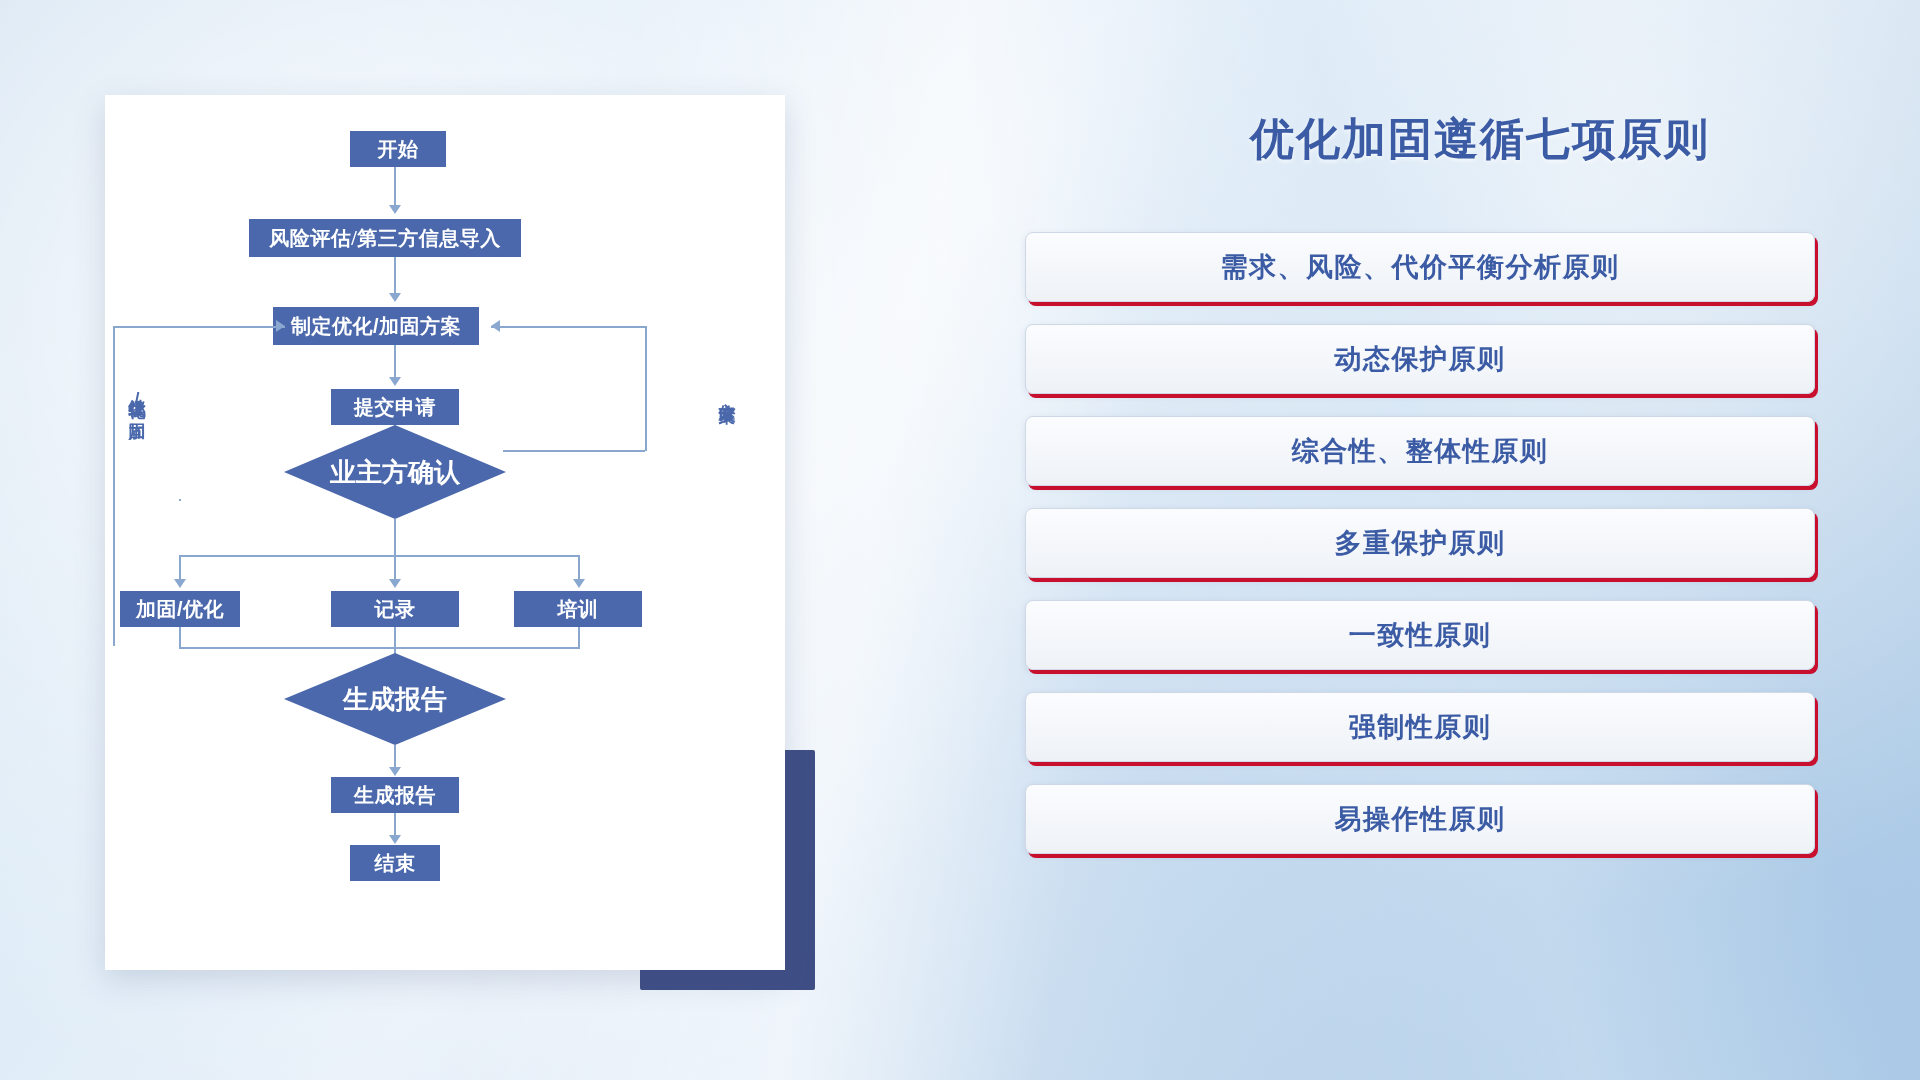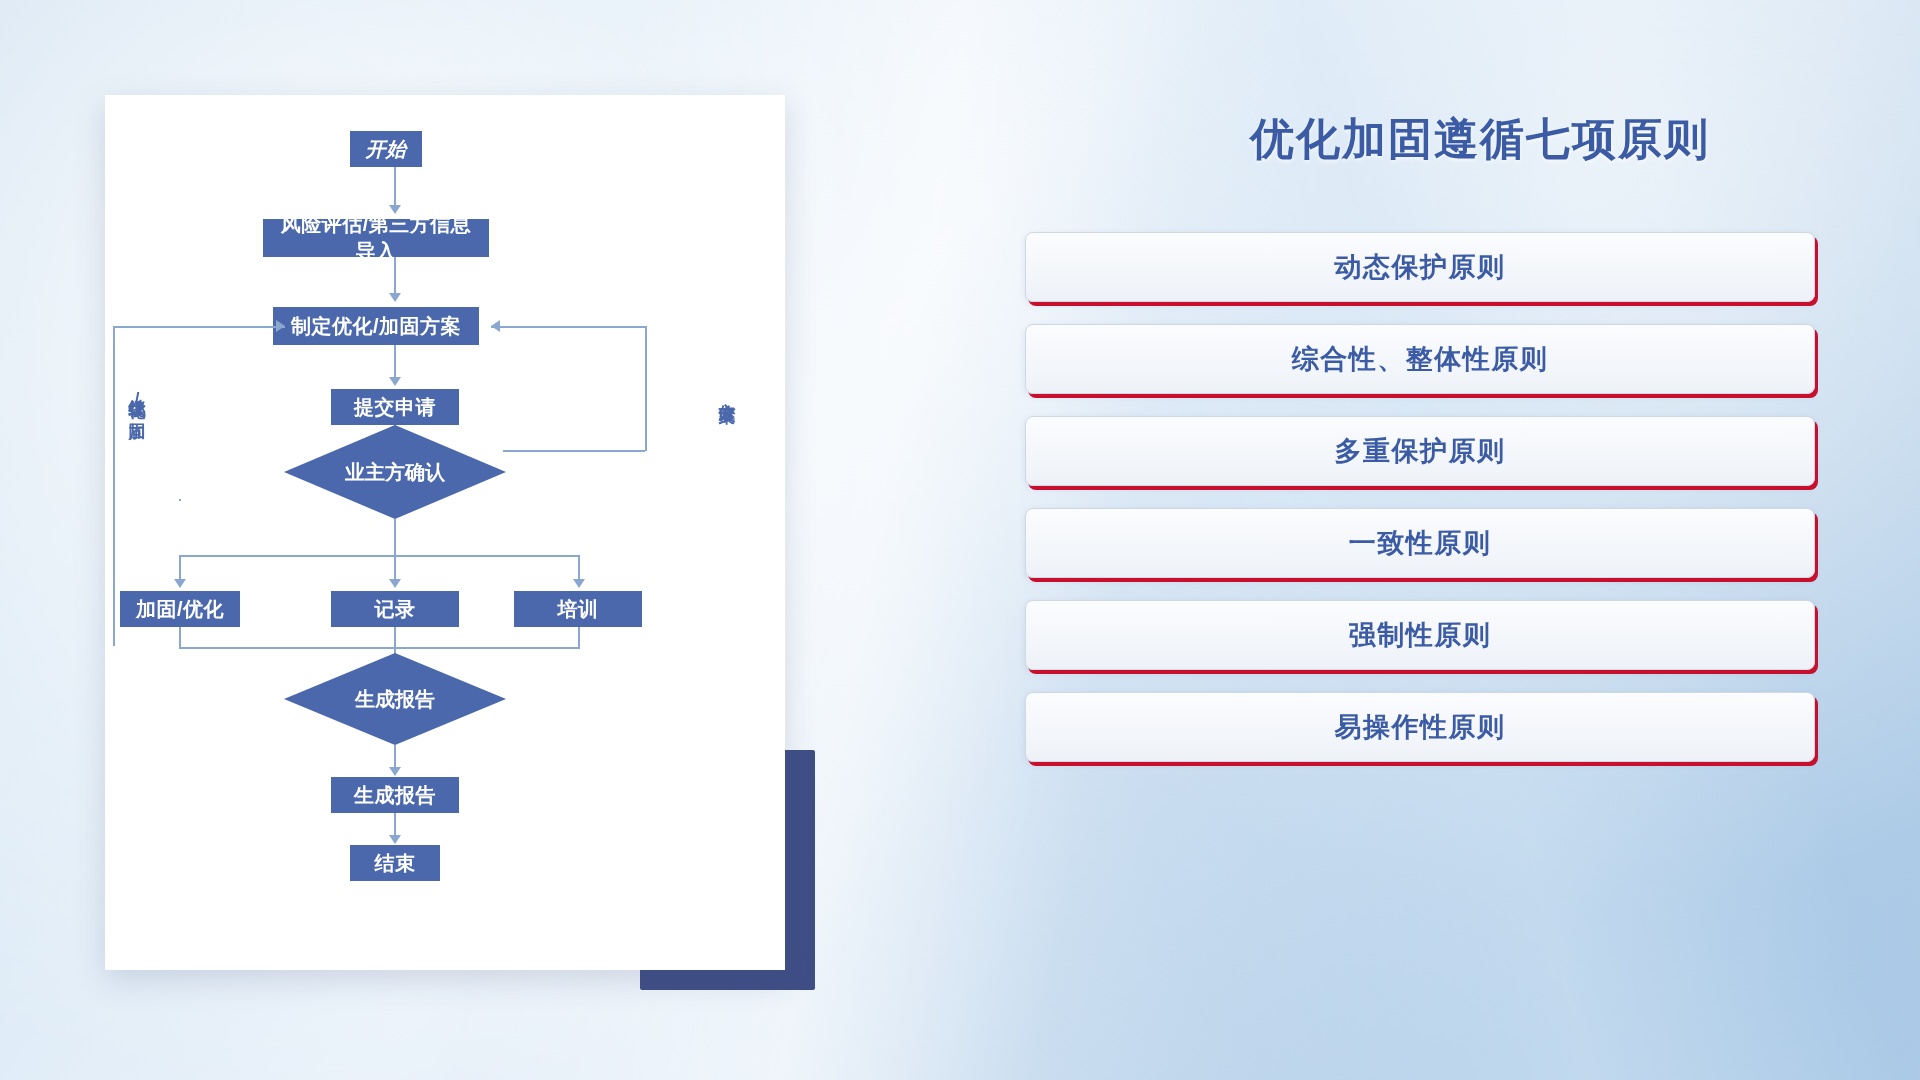--- a/index.html
+++ b/index.html
@@ -87,21 +87,21 @@
   }
   .diamond-label {
     position: absolute;
     left: 0; top: 0;
     width: 100%;
     height: 100%;
     display: flex;
     align-items: center;
     justify-content: center;
     color: #ffffff;
-    font-size: 20px;
+    font-size: 26px;
     font-weight: bold;
   }
 
   .vline {
     position: absolute;
     width: 2px;
     background: #8aa7cf;
   }
   .hline {
     position: absolute;
@@ -188,25 +188,25 @@
 
   <div class="card-shadow-block"></div>
 
   <div class="flow-card">
     <div class="flow-inner">
 
       <div class="side-label" style="left: 22px; top: 290px;">继续优化/加固</div>
 
       <div class="side-label" style="left: 612px; top: 295px;">方案修改</div>
 
-      <div class="node" style="left: 245px; top: 36px; width: 72px; height: 36px; font-style: italic;">开始</div>
+      <div class="node" style="left: 245px; top: 36px; width: 96px; height: 36px;">开始</div>
       <div class="vline" style="left: 289px; top: 72px; height: 42px;"></div>
       <div class="arrow-down" style="left: 284px; top: 110px;"></div>
 
-      <div class="node" style="left: 158px; top: 124px; width: 226px; height: 38px;">风险评估/第三方信息导入</div>
+      <div class="node" style="left: 144px; top: 124px; width: 272px; height: 38px; font-family: Liberation Serif, serif;">风险评估/第三方信息导入</div>
       <div class="vline" style="left: 289px; top: 162px; height: 42px;"></div>
       <div class="arrow-down" style="left: 284px; top: 198px;"></div>
 
       <div class="node" style="left: 168px; top: 212px; width: 206px; height: 38px;">制定优化/加固方案</div>
 
       <div class="vline" style="left: 8px; top: 231px; height: 320px;"></div>
       <div class="hline" style="left: 8px; top: 231px; width: 172px;"></div>
       <div class="arrow-right" style="left: 171px; top: 225px;"></div>
 
       <div class="vline" style="left: 540px; top: 231px; height: 125px;"></div>
@@ -307,20 +307,23 @@
 
       <div class="node" style="left: 245px; top: 750px; width: 90px; height: 36px;">结束</div>
 
     </div>
   </div>
 
   <div class="right-title">优化加固遵循七项原则</div>
 
   <div class="principles">
     <div class="principle">
+      <span class="principle-text">需求、风险、代价平衡分析原则</span>
+    </div>
+    <div class="principle">
       <span class="principle-text">动态保护原则</span>
     </div>
     <div class="principle">
       <span class="principle-text">综合性、整体性原则</span>
     </div>
     <div class="principle">
       <span class="principle-text">多重保护原则</span>
     </div>
     <div class="principle">
       <span class="principle-text">一致性原则</span>

